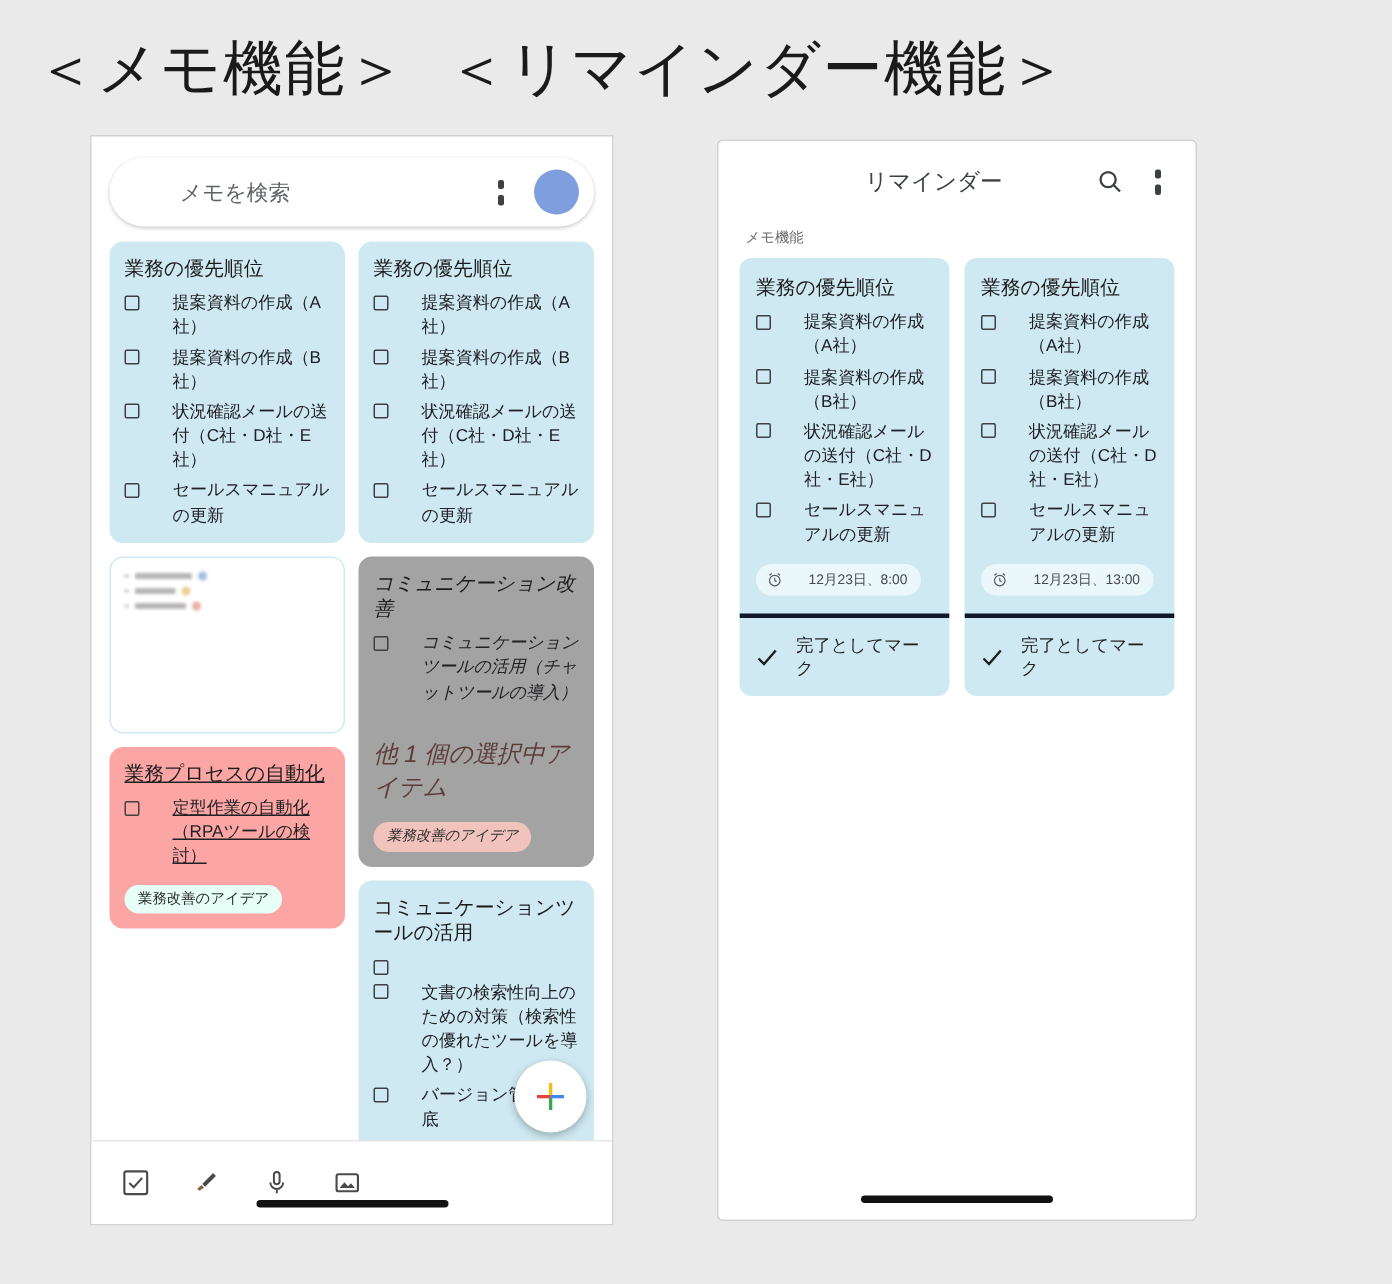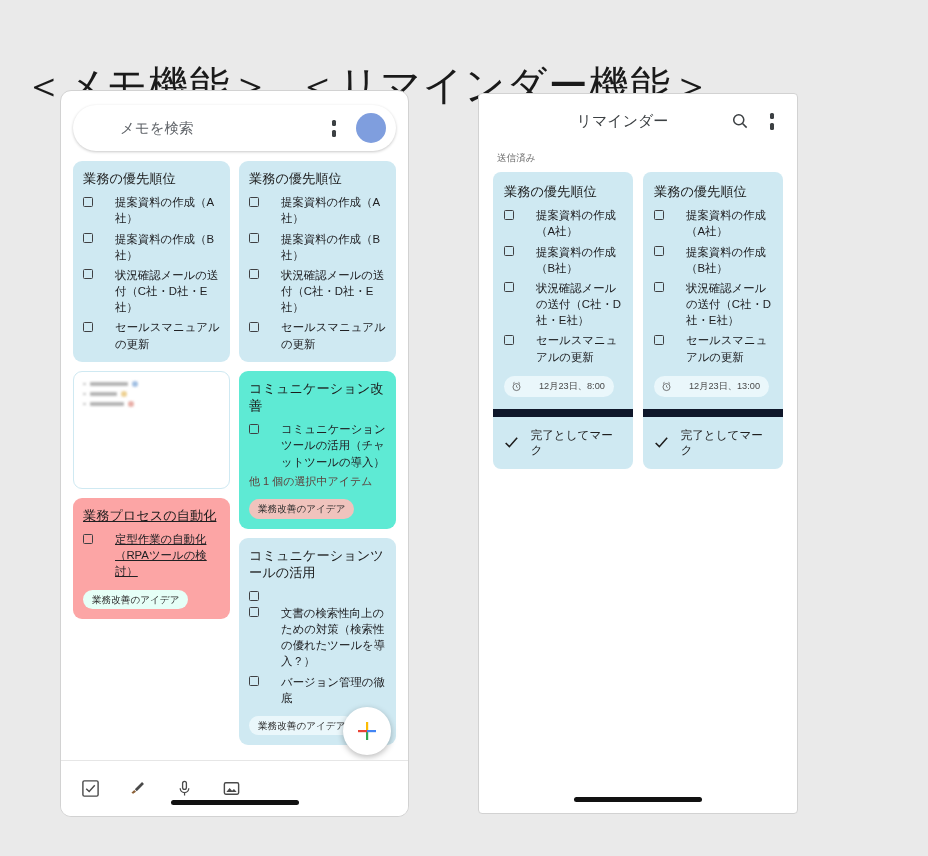--- a/index.html
+++ b/index.html
@@ -11,32 +11,31 @@
   }
   .page { position: relative; width: 928px; height: 856px; }
 
   
   .captions {
     position: absolute; top: 18px; left: 0; width: 736px;
     display: flex; justify-content: center; align-items: baseline;
     gap: 26px;
     font-size: 40px; color: #1a1a1a; letter-spacing: 1px;
     white-space: nowrap;
-    margin-top: 40px;
   }
 
   
   .phone {
     position: absolute;
     background: #ffffff;
     border: 1px solid #d2d2d2;
     border-radius: 4px;
     overflow: hidden;
   }
-  .phone-left  { left: 60px;  top: 90px; width: 349px; height: 727px; border-radius: 11px; }
+  .phone-left  { left: 60px;  top: 90px; width: 349px; height: 727px; border-radius: 0; }
   .phone-right { left: 478px; top: 93px; width: 320px; height: 721px; }
 
   
   .search-bar {
     margin: 14px 12px 0 12px;
     height: 46px;
     background: #ffffff;
     border-radius: 26px;
     box-shadow: 0 1px 3px rgba(0,0,0,.22);
     display: flex; align-items: center; padding: 0 10px 0 14px;
@@ -57,33 +56,33 @@
   .col { flex: 1; display: flex; flex-direction: column; gap: 9px; min-width: 0; }
 
   .note {
     border-radius: 9px;
     padding: 9px 10px 10px 10px;
     font-size: 11.4px;
     line-height: 1.42;
     color: #202124;
   }
   .note.blue  { background: #cfe9f2; }
-  .note.salmon{ background: #5eead4; }
+  .note.salmon{ background: #a3a3a3; font-style: italic; }
   .note.mint  { background: #fca5a5; text-decoration: underline; }
   .note.blank { background: #ffffff; border: 1px solid #cfe9f2; min-height: 118px; padding: 8px 9px; }
 
   .note-title { font-size: 13.2px; line-height: 1.3; margin-bottom: 7px; color: #1b1b1b; }
   .chk-list { display: flex; flex-direction: column; gap: 4px; }
   .chk-row { display: flex; align-items: flex-start; gap: 22px; }
   .chk-box {
     flex: 0 0 auto; width: 10px; height: 10px; margin-top: 2.5px;
     border: 1.3px solid #3f4043; border-radius: 1.5px;
   }
   .chk-text { flex: 1; min-width: 0; }
-  .note-sub { margin-top: 4px; font-size: 11px; color: #4c4c4c; }
+  .note-sub { margin-top: 23px; font-size: 16px; color: #4c4c4c; }
   .note.salmon .note-sub { color: #5d3c38; }
   .chip {
     display: inline-block; margin-top: 10px;
     padding: 3px 9px; border-radius: 10px;
     font-size: 9.6px; color: #2b2b2b; background: #ffffff;
   }
   .note.salmon .chip { background: #f0c3bd; }
   .note.mint   .chip { background: #e6fff7; }
   .note.blue   .chip { background: #eaf7fb; }
 
@@ -124,21 +123,21 @@
     border-radius: 8px; overflow: hidden;
   }
   .rem-body { padding: 11px 11px 12px 11px; font-size: 11.4px; line-height: 1.42; color: #202124; }
   .time-chip {
     display: inline-flex; align-items: center; gap: 17px;
     margin-top: 11px; padding: 4px 9px 4px 7px;
     background: #eaf7fb; border-radius: 11px;
     font-size: 9.2px; color: #4a4a4a;
   }
   .rem-foot {
-    border-top: 8px solid #0f172a;
+    border-top: 3px solid #0f172a;
     padding: 11px 10px; display: flex; align-items: center; gap: 11px;
     font-size: 11.6px; color: #1f1f1f;
   }
 </style>
 </head>
 <body>
 
 <div class="page">
 
   <div class="captions">
@@ -333,21 +332,21 @@
           <circle cx="8.6" cy="8.6" r="5.6" fill="none" stroke="#3c4043" stroke-width="1.7"></circle>
           <line x1="12.8" y1="12.8" x2="17.4" y2="17.4" stroke="#3c4043" stroke-width="1.7"></line>
         </svg>
       </span>
       <span class="ico grid-ico">
           <i></i>
           <i></i>
         </span>
     </div>
 
-    <div class="rem-sub">送信済み</div>
+    <div class="rem-sub">メモ機能</div>
 
     <div class="rem-grid">
 
       <div class="rem-card">
         <div class="rem-body">
           <div class="note-title">業務の優先順位</div>
           <div class="chk-list">
             <div class="chk-row">
               <span class="chk-box"></span>
               <span class="chk-text">提案資料の作成（A社）</span>

